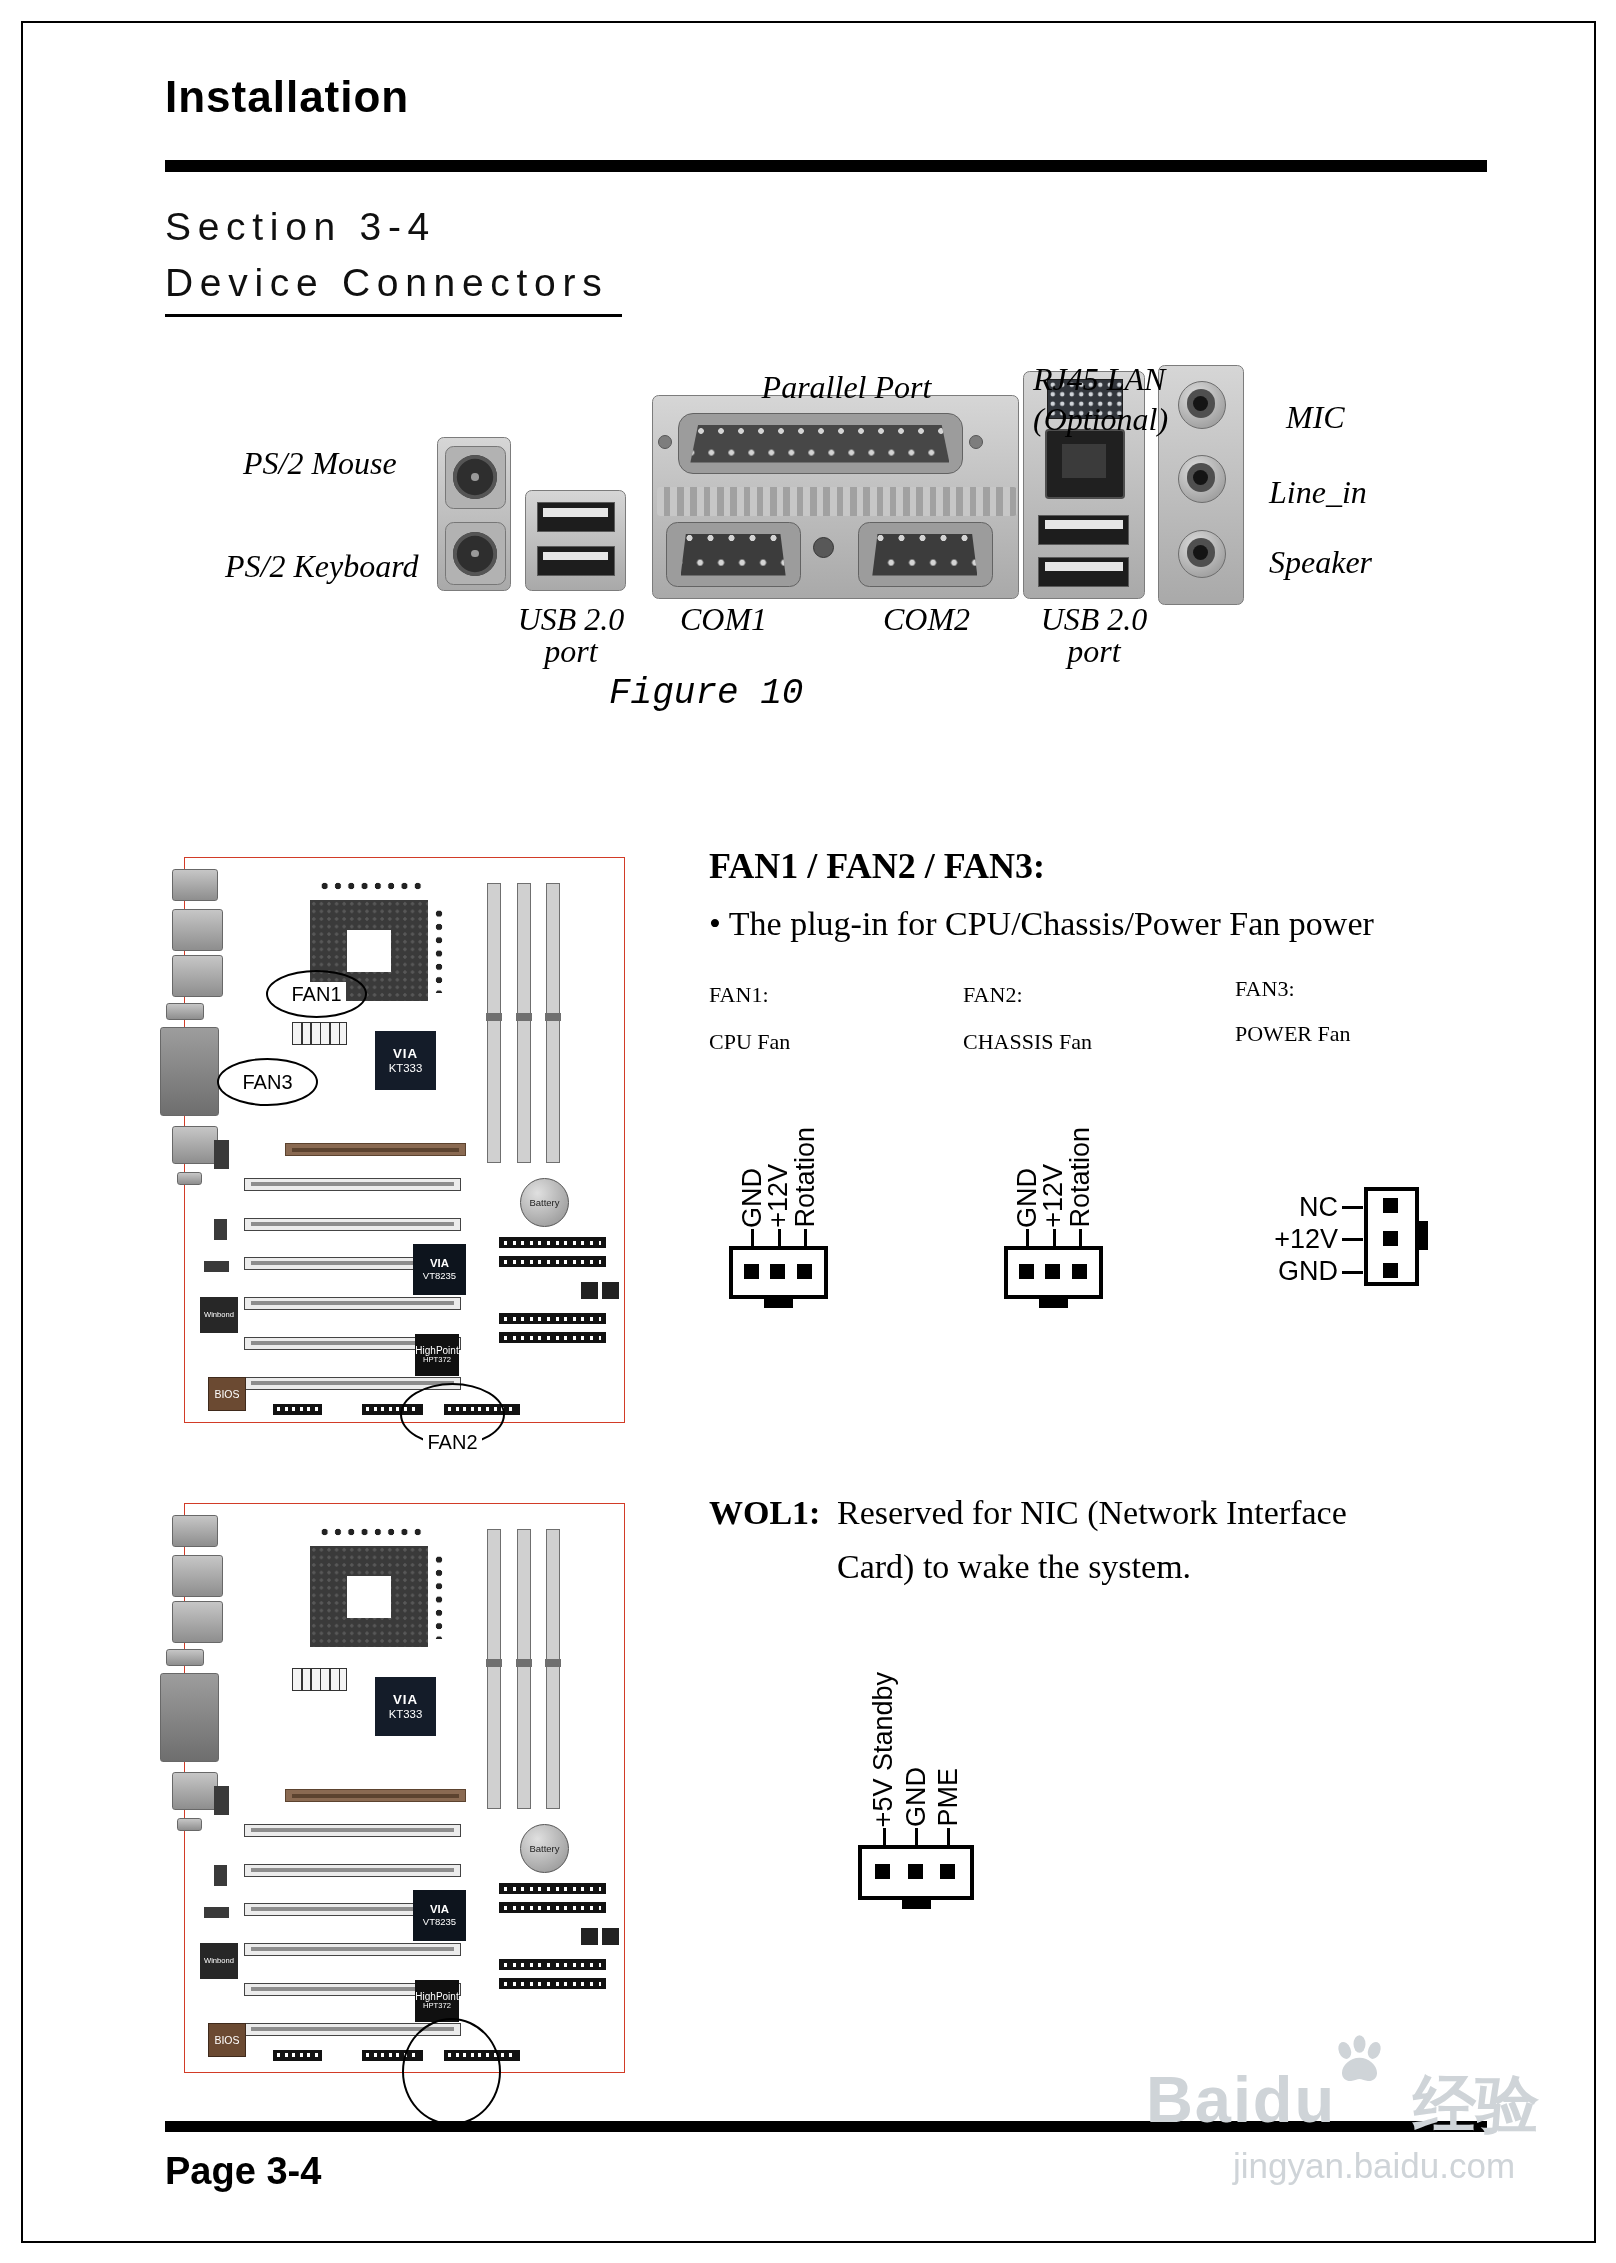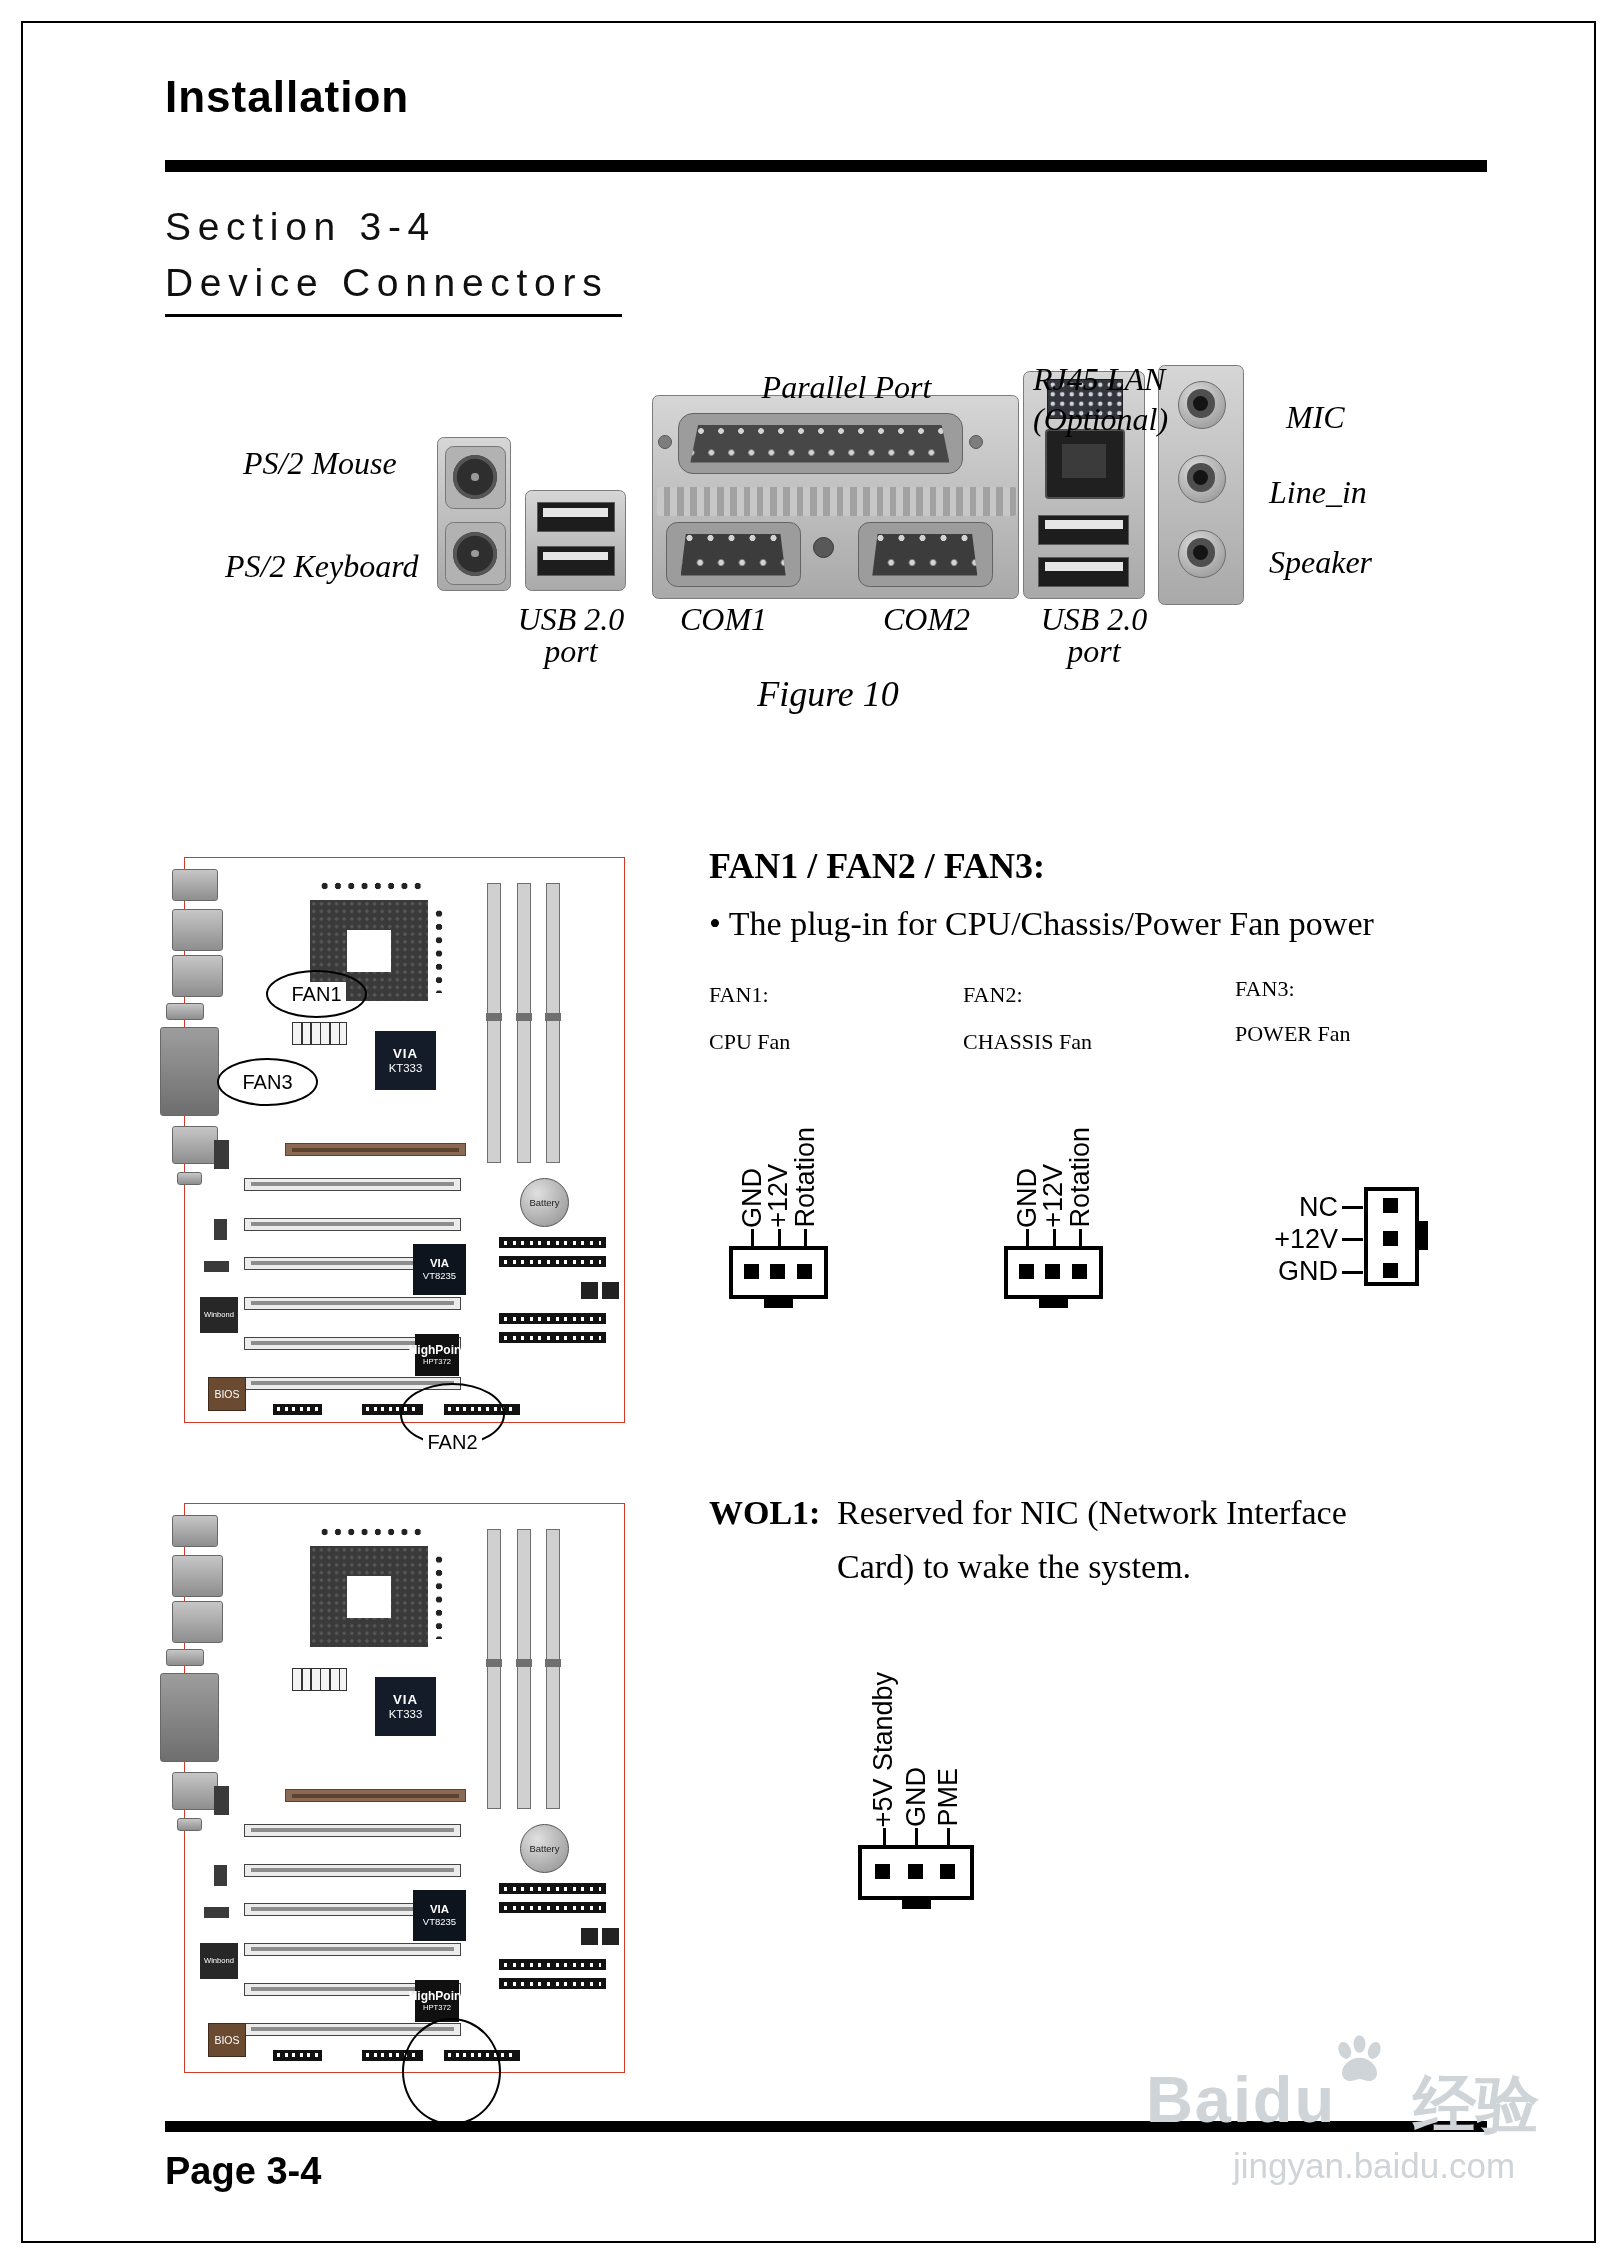--- a/index.html
+++ b/index.html
@@ -64,21 +64,21 @@
   .fl-mouse { left:243px; top:445px; }
   .fl-linein { left:1269px; top:474px; }
   .fl-kbd { left:225px; top:548px; }
   .fl-speaker { left:1269px; top:544px; }
   .fl-usbl1 { left:495px; top:601px; width:152px; text-align:center; }
   .fl-usbl2 { left:495px; top:633px; width:152px; text-align:center; }
   .fl-com1 { left:680px; top:601px; }
   .fl-com2 { left:883px; top:601px; }
   .fl-usbr1 { left:1018px; top:601px; width:152px; text-align:center; }
   .fl-usbr2 { left:1018px; top:633px; width:152px; text-align:center; }
-  .figcap { position:absolute; left:609px; top:673px; width:438px; text-align:center; font-style:italic; font-size:36px; }
+  .figcap { position:absolute; left:609px; top:673px; width:438px; font-style:italic; font-size:36px;font-family:Liberation Mono, monospace; }
 
   
   .board { position:absolute; width:441px; border:1.9px solid #d23b27; background:#fff; }
   .b1 { left:184px; top:857px; height:566px; }
   .b2 { left:184px; top:1503px; height:570px; }
   .mb-slot { position:absolute; left:0; top:0; right:0; bottom:0; }
   .mb { position:absolute; left:0; top:0; right:0; bottom:0; }
   .mb .el { position:absolute; }
   .port { background:linear-gradient(#c6c6c6,#8e8e8e); border:1px solid #686868; border-radius:2.9px; }
   .lp1 { left:-13.3px; top:11.4px; width:46px; height:32px; }
@@ -115,21 +115,21 @@
   .sb .l2 { font-size:9.5px; }
   .battery { left:335px; top:320px; width:49px; height:49px; border-radius:50%; border:1.9px solid #555;
     background:radial-gradient(circle at 35% 30%,#e0e0e0,#8e8e8e); display:flex; align-items:center; justify-content:center;
     font-family:"Liberation Sans",sans-serif; font-size:9.5px; color:#222; }
   .ide { left:314px; width:107px; height:11.4px; background:#121212; }
   .ide::after { content:""; position:absolute; left:4.8px; right:4.8px; top:3.8px; height:3.8px;
     background:repeating-linear-gradient(90deg,#fff 0 2.9px,transparent 2.9px 8.6px); }
   .id1{top:379px}.id2{top:398px}.id3{top:455px}.id4{top:474px}
   .sqk { background:#222; } .sq1 { left:396px; top:424px; width:17px; height:17px; } .sq2 { left:417px; top:424px; width:17px; height:17px; }
   .raid { left:230px; top:476px; width:44px; height:42px; background:#101010; }
-  .raid .l1 { font-size:12px;font-weight:bold; } .raid .l2 { font-size:7.6px; }
+  .raid .l1 { font-size:10px; } .raid .l2 { font-size:7.6px; }
   .wb { left:15px; top:439px; width:38px; height:36px; background:#272727; }
   .wb .l1 { font-size:7.6px; }
   .bios { left:23px; top:519px; width:38px; height:34px; background:#6b4a32; border:1.9px solid #3f2a1c; }
   .bios .l1 { font-size:10.5px; }
   .bhdr { background:#121212; }
   .bhdr::after { content:""; position:absolute; left:3.8px; right:3.8px; top:2.9px; height:3.8px;
     background:repeating-linear-gradient(90deg,#fff 0 2.9px,transparent 2.9px 7.6px); }
   .bh1 { left:88px; top:546px; width:49px; height:10.5px; }
   .bh2 { left:177px; top:546px; width:61px; height:10.5px; }
   .bh3 { left:259px; top:546px; width:76px; height:10.5px; }

